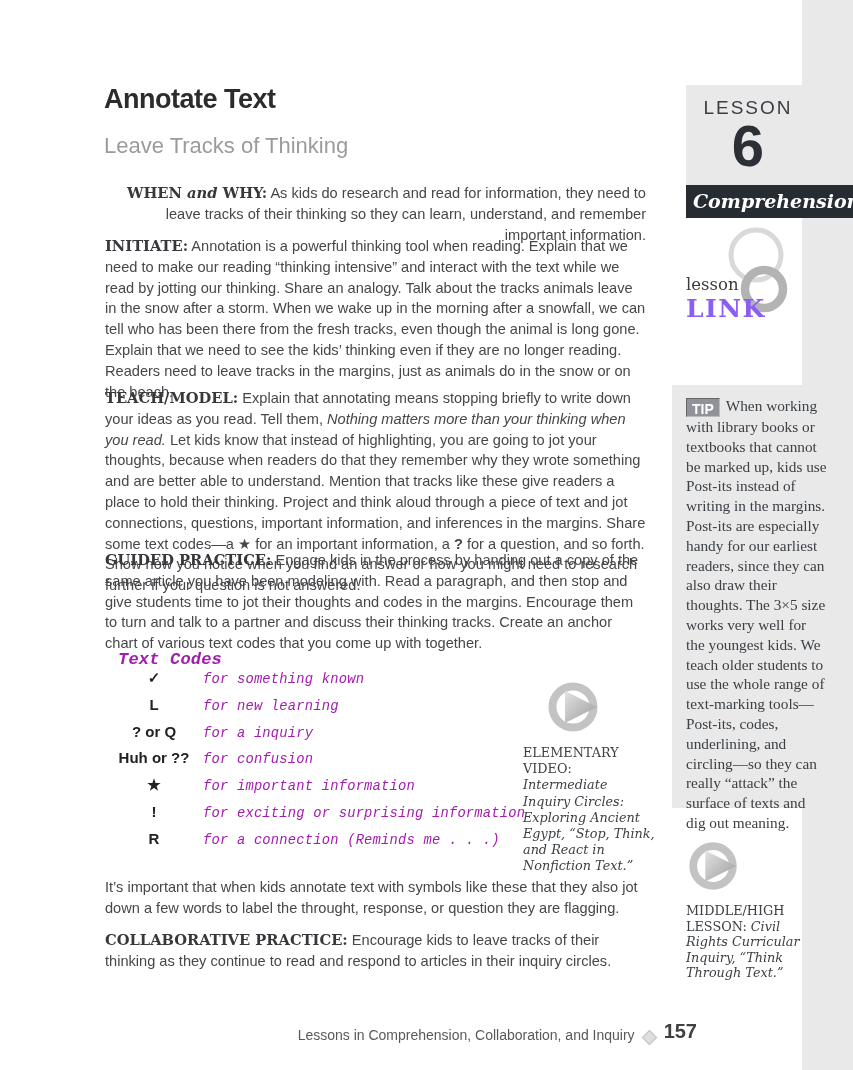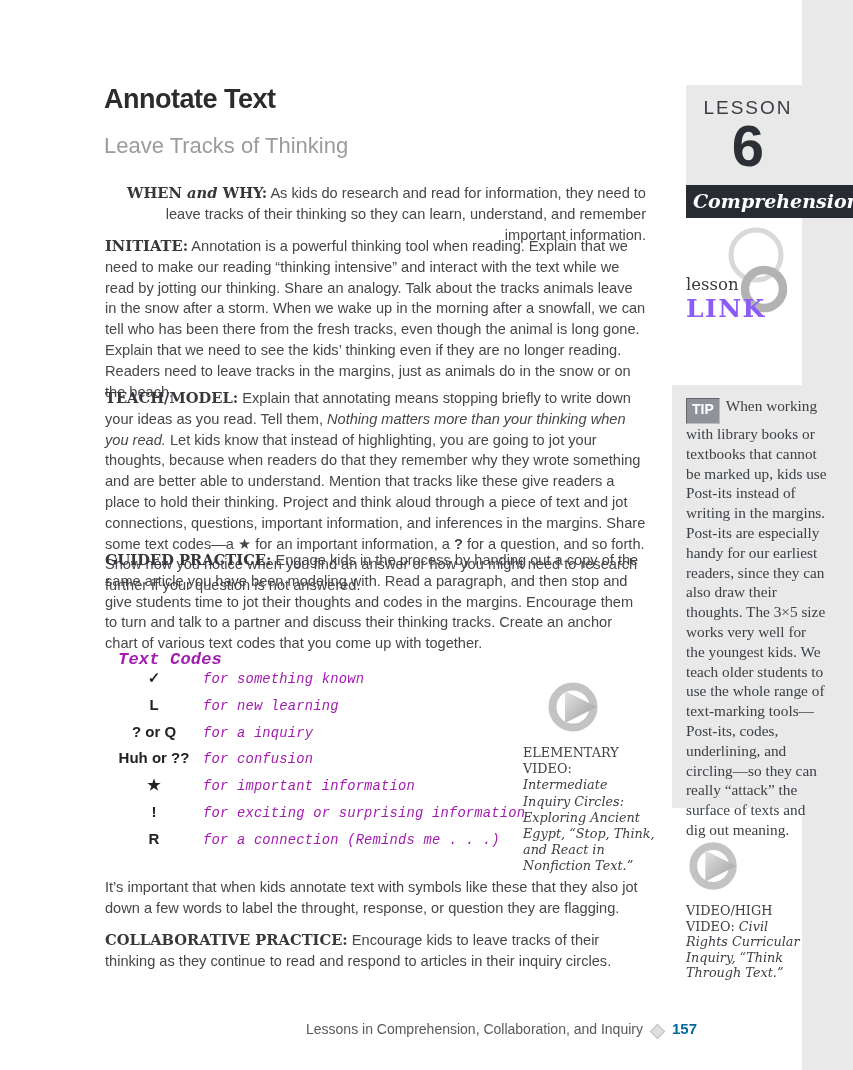--- a/index.html
+++ b/index.html
@@ -20,21 +20,21 @@
   .link-circles{left:714px;top:222px;}
   .link-text{left:686px;top:276px;width:120px;}
   .link-lesson{font-family:"DejaVu Serif",serif;font-size:16.5px;color:#3a3a3a;line-height:1.15;}
   .link-title{font-family:"DejaVu Serif",serif;font-weight:bold;font-size:25px;letter-spacing:1.5px;color:#8b5cf6;line-height:1.15;}
   .link-note{font-family:"DejaVu Serif",serif;font-style:italic;font-size:13.2px;color:#3f3f3f;line-height:17.5px;margin-top:4px;width:118px;}
 
   
   .tip-panel{left:672px;top:385px;width:181px;height:423px;background:#e9e9e9;box-sizing:border-box;padding:11px 0 0 14px;}
   .tip-text{width:142px;font-family:"Liberation Serif",serif;font-size:15.3px;line-height:19.8px;color:#3c4146;}
   .tip-badge{display:inline-block;background:#8f9298;color:#ffffff;font-family:"Liberation Sans",sans-serif;
-             font-weight:bold;font-size:14px;line-height:1;padding:3px 5px 7px;margin-right:6px;
+             font-weight:bold;font-size:14px;line-height:1;padding:3px 5px 0;margin-right:6px;
              border:1px solid #63666b;border-right-color:#b9bbbe;border-bottom-color:#b9bbbe;vertical-align:-3px;}
 
   
   .page-title{left:104px;top:84px;font-size:27px;font-weight:bold;color:#2c2c2e;letter-spacing:-0.5px;}
   .page-subtitle{left:104px;top:133px;font-size:22px;color:#9b9b9b;}
   .para{left:105px;width:541px;font-size:14.6px;line-height:20.8px;color:#46474a;}
   .lead{font-family:"DejaVu Serif",serif;font-weight:bold;color:#37383b;font-size:14.7px;}
   .it{font-style:italic;}
   .b{font-weight:bold;}
   .p-when{top:183px;text-align:right;}
@@ -56,21 +56,21 @@
 
   
   .video-caption{font-family:"DejaVu Serif",serif;font-size:12.8px;line-height:16.2px;color:#3c4044;}
   .cap-elem{left:523px;top:745px;width:132px;}
   .cap-mh{left:686px;top:903px;width:128px;line-height:15.6px;}
 
   
   .footer{top:1020px;right:156px;display:flex;align-items:flex-end;gap:9px;}
   .footer-text{font-size:14px;color:#58595b;}
   .footer-diamond{width:9px;height:9px;background:#dedede;border:1px solid #c2c2c2;transform:rotate(45deg);}
-  .footer-page{font-size:15px;font-weight:bold;color:#0369a1;}
+  .footer-page{font-size:20px;font-weight:bold;color:#404040;}
 </style>
 </head>
 <body>
 
 <div id="page">
 
   <div class="abs right-strip"></div>
 
   <div class="abs lesson-box">
     <div class="lesson-label">LESSON</div>
@@ -171,21 +171,21 @@
     <defs>
       <linearGradient id="grad-mh" x1="0" y1="0" x2="1" y2="1">
         <stop offset="0" stop-color="#e3e3e3"></stop>
           <stop offset="1" stop-color="#9c9c9c"></stop>
       </linearGradient>
     </defs>
     <circle cx="28" cy="30" r="20.5" fill="none" stroke="#c3c3c3" stroke-width="8"></circle>
     <polygon points="20,14 52,30 20,46" fill="url(#grad-mh)"></polygon>
   </svg>
   <div class="abs video-caption cap-mh">
-    <span>VIDEO/HIGH VIDEO: </span><span class="it">Civil Rights Curricular Inquiry, “Think Through Text.”</span>
+    <span>MIDDLE/HIGH LESSON: </span><span class="it">Civil Rights Curricular Inquiry, “Think Through Text.”</span>
   </div>
 
   <div class="abs footer">
     <span class="footer-text">Lessons in Comprehension, Collaboration, and Inquiry</span>
     <span class="footer-diamond"></span>
     <span class="footer-page">157</span>
   </div>
 
 </div>
 

